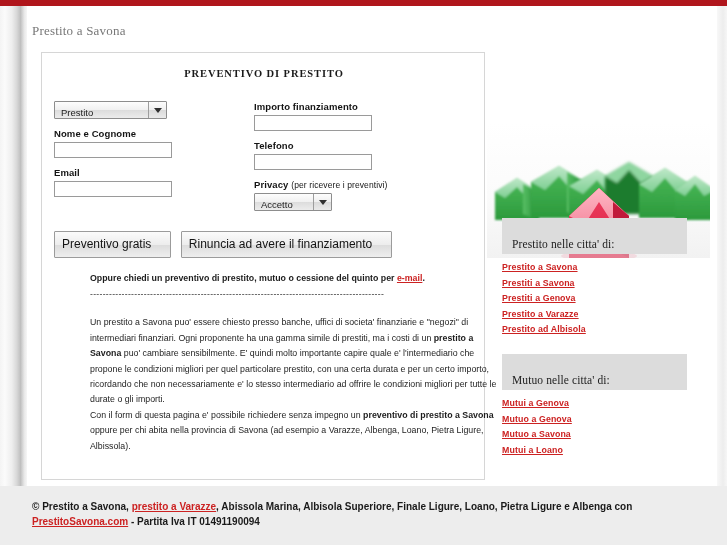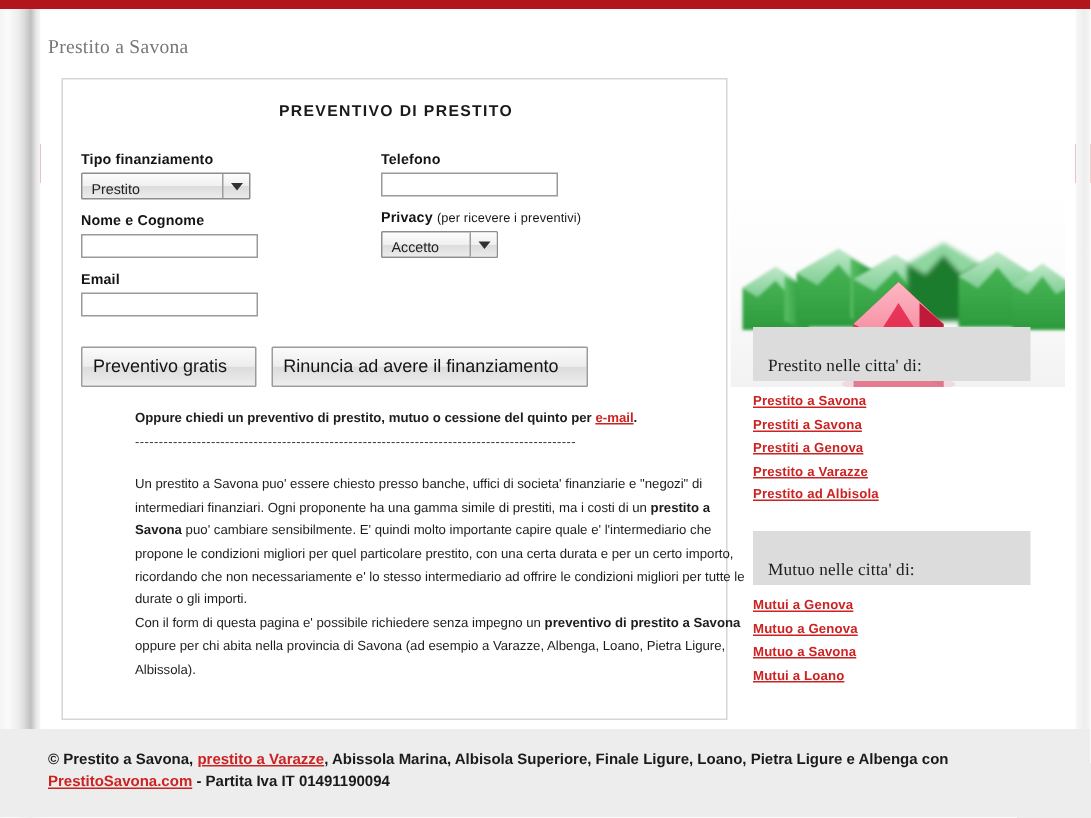--- a/index.html
+++ b/index.html
@@ -96,20 +96,21 @@
 
   .form-title {
     position: absolute;
     left: 0; top: 15px;
     width: 444px;
     text-align: center;
     font-size: 10.5px;
     font-weight: bold;
     letter-spacing: .9px;
     color: #1a1a1a;
+    font-family: Liberation Serif, serif;
   }
 
   .form-area {
     position: absolute;
     left: 12px; top: 48px;
     width: 420px;
   }
   .col { position: absolute; top: 0; }
   .col-left  { left: 0px;   width: 200px; }
   .col-right { left: 200px; width: 205px; }
@@ -363,41 +364,44 @@
   </div>
 
   <div class="content-card">
 
     <div class="form-title">PREVENTIVO DI PRESTITO</div>
 
     <div class="form-area">
 
       <div class="col col-left">
         <div class="row">
-          <div class="field-label">Tipo finanziamento</div>
           <div class="sel sel-tipo">
             <span class="sel-text">Prestito</span>
             <span class="sel-btn">
               <span class="caret"></span>
             </span>
           </div>
         </div>
 
         <div class="row">
           <div class="field-label">Nome e Cognome</div>
           <input class="txt-input" type="text" value="" style="">
         </div>
 
         <div class="row">
           <div class="field-label">Email</div>
           <input class="txt-input" type="text" value="" style="">
         </div>
       </div>
 
       <div class="col col-right">
+        <div class="row">
+          <div class="field-label">Importo finanziamento</div>
+          <input class="txt-input wide" type="text" value="" style="">
+        </div>
 
         <div class="row">
           <div class="field-label">Telefono</div>
           <input class="txt-input wide" type="text" value="" style="">
         </div>
 
         <div class="row">
           <div class="field-label"><span>Privacy</span>
             <span class="thin">(per ricevere i preventivi)</span>
           </div>

